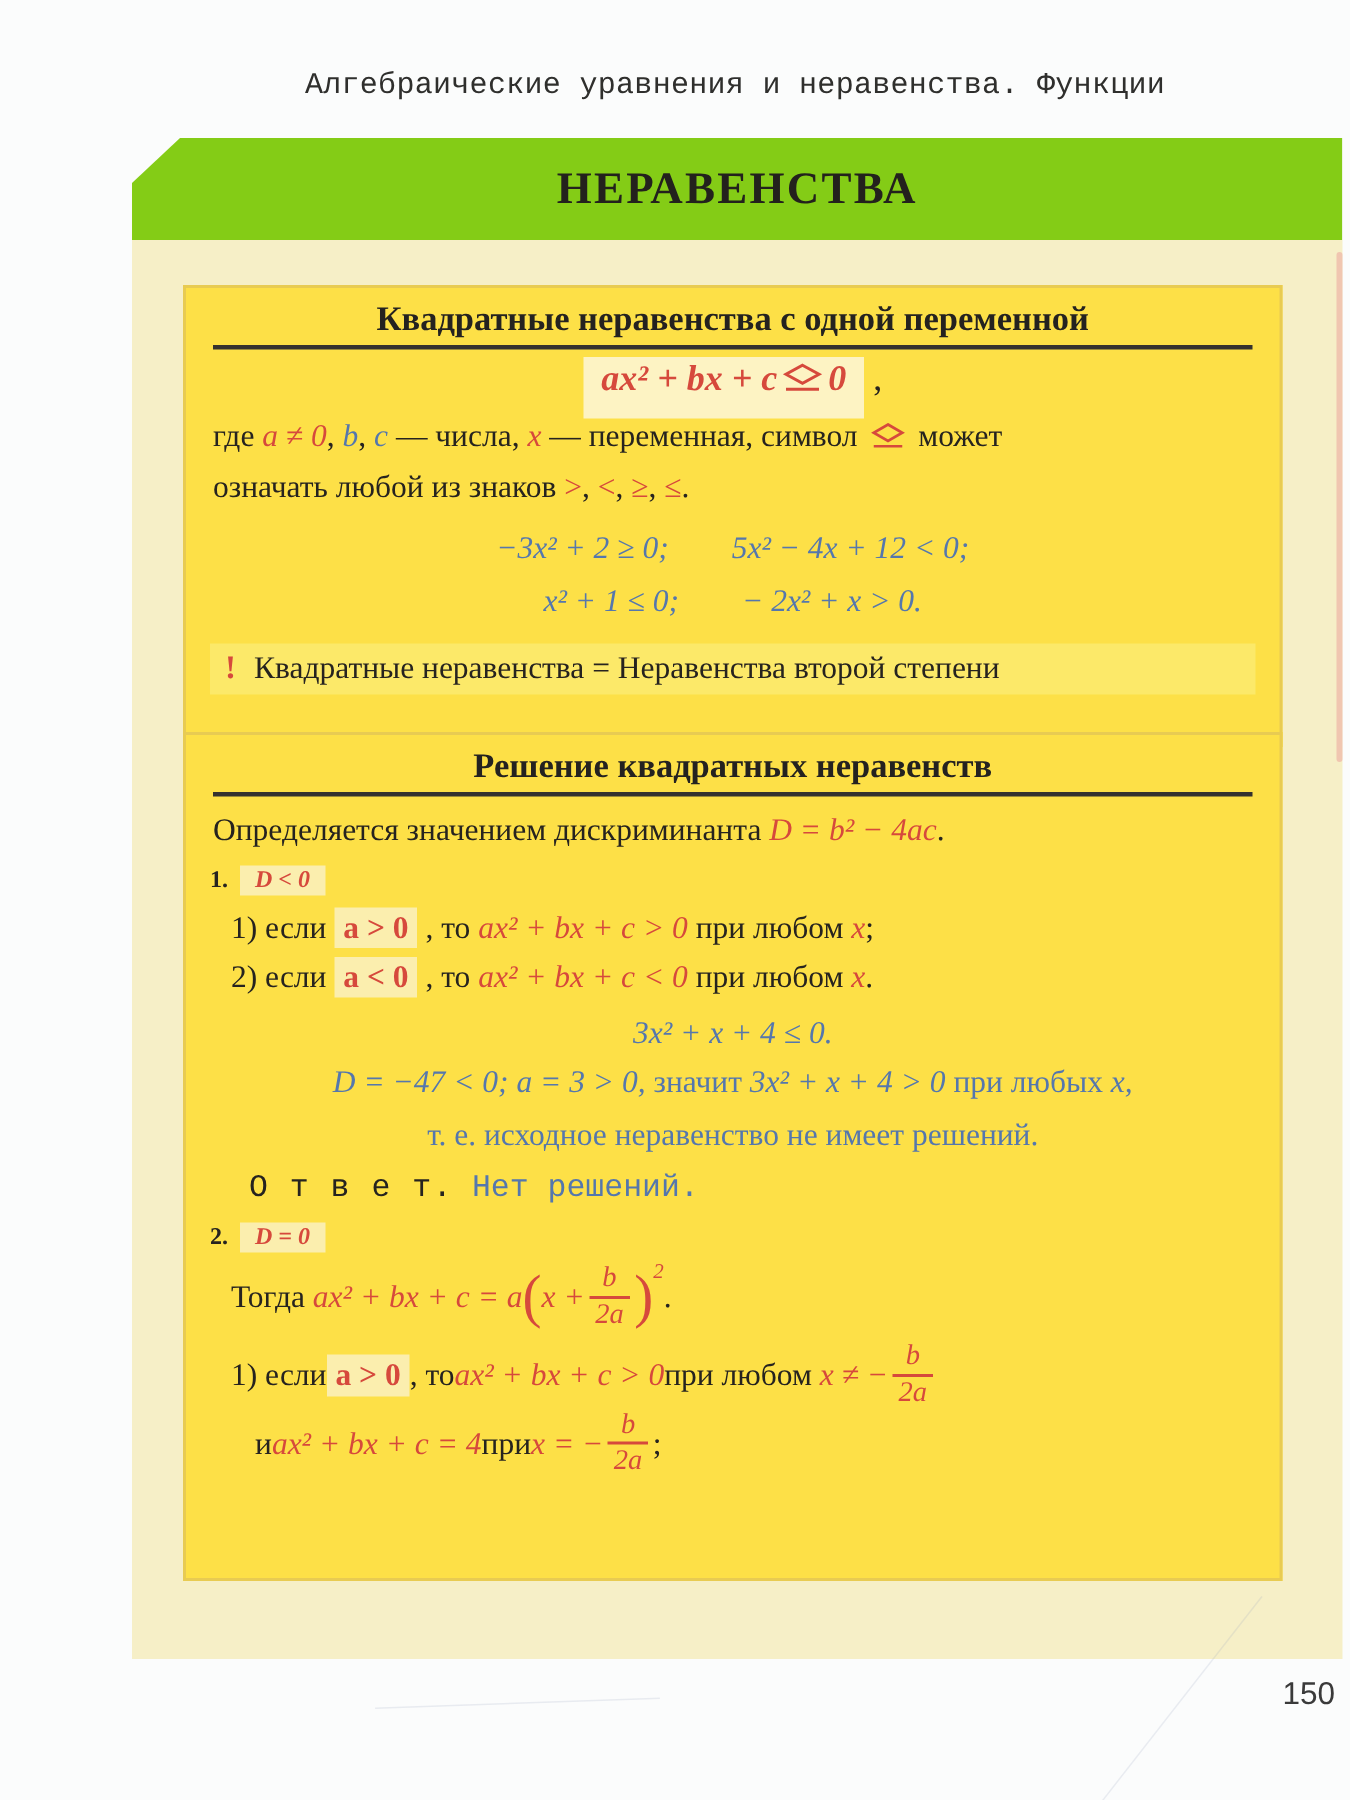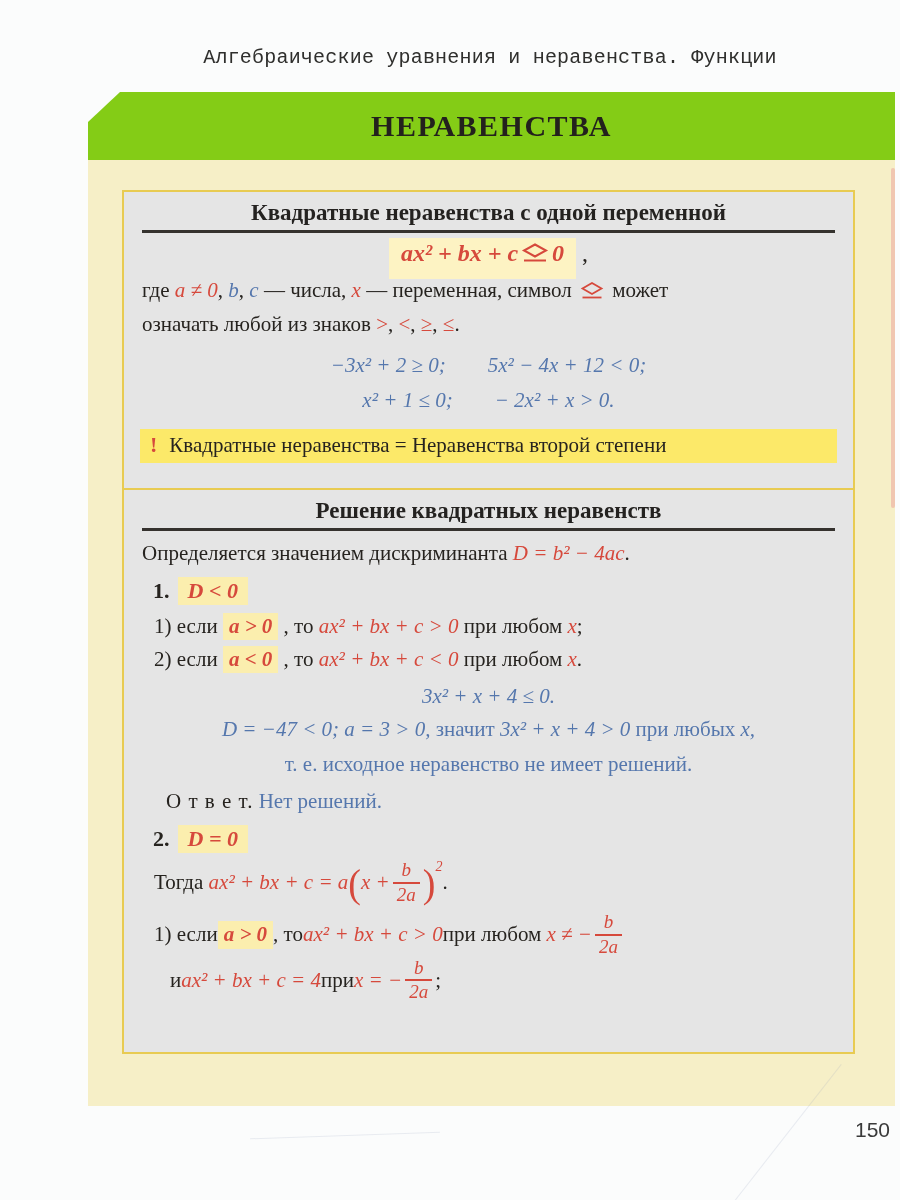--- a/index.html
+++ b/index.html
@@ -12,21 +12,21 @@
   .banner{position:absolute;top:92px;left:88px;width:807px;height:68px;background:#84cc16;
     clip-path:polygon(32px 0,100% 0,100% 100%,0 100%,0 30px);}
   .banner h1{margin:0;line-height:68px;text-align:center;font-size:30px;font-weight:bold;
     letter-spacing:1.5px;color:#23211d;}
 
   .panel{position:absolute;top:160px;left:88px;width:807px;height:946px;background:#f6efc7;}
 
   .page-edge{position:absolute;top:168px;left:891px;width:4px;height:340px;
     background:rgba(233,148,148,.45);border-radius:2px;}
 
-  .card{position:absolute;left:122px;width:733px;background:#e5e5e5;border:2px solid #e8cb52;
+  .card{position:absolute;left:122px;width:733px;background:#fde047;border:2px solid #e8cb52;
     box-sizing:border-box;padding:4px 16px 0;overflow:hidden;}
   .card1{top:190px;height:308px;}
   .card2{top:488px;height:566px;}
 
   .card h2{margin:4px 0 0;text-align:center;font-size:23px;font-weight:bold;color:#242220;}
   .rule{border:0;border-top:3.5px solid #35322e;margin:4px 2px 0;}
 
   .red{color:#d6493c;} .blue{color:#5577ad;} .it{font-style:italic;}
 
   .formula-line{text-align:center;margin:7px 0 0;font-size:24px;}
@@ -36,29 +36,29 @@
   .where{font-size:21px;line-height:1.5;margin:6px 2px 0;}
 
   .examples{text-align:center;font-size:21px;line-height:1.65;margin:8px 0 0;}
   .examples .gap{display:inline-block;width:42px;}
 
   .note{display:flex;align-items:baseline;gap:12px;background:#fce969;margin:12px 0 0;
         padding:3px 10px 5px;font-size:21px;}
   .note .bang{color:#d6493c;font-weight:bold;font-size:22px;}
 
   .intro{font-size:21px;margin:10px 2px 0;}
-  .case-head{font-size:22px;font-weight:bold;margin:12px 13px 0;}
+  .case-head{font-size:16px;font-weight:bold;margin:12px 0 0;}
   .cond-hl{background:#fbeeae;color:#d6493c;font-style:italic;padding:1px 10px 2px;margin-left:8px;}
-  .inline-hl{background:#fbeeae;color:#d6493c;font-style:italic;font-weight:bold;padding:1px 6px 2px;}
+  .inline-hl{background:#fbeeae;color:#d6493c;font-weight:bold;padding:1px 6px 2px;}
 
   .item{font-size:21px;margin:10px 0 0 14px;}
   .item2{margin-top:8px;}
   .centered-ex{text-align:center;font-size:21px;margin:12px 0 0;}
   .sol{ text-align:center;font-size:21px;line-height:1.38;margin:6px 0 0;}
-  .answer{font-size:21px;margin:10px 0 0 26px;}
+  .answer{font-size:21px;margin:10px 0 0 26px;font-family:Liberation Mono, monospace;}
   .answer .lbl{letter-spacing:1px;}
 
   .flexline{display:flex;align-items:center;font-size:21px;}
   .togda{margin:8px 0 0 14px;}
   .fitem{margin:6px 0 0 14px;}
   .fitem-last{margin:0 0 0 30px;}
   .mathred{color:#d6493c;font-style:italic;}
   .paren{font-size:38px;font-weight:200;font-style:normal;line-height:.9;transform:scaleY(1.05);
          display:inline-block;color:#d6493c;}
   .paren-sup{font-size:14px;color:#d6493c;transform:translateY(-16px);display:inline-block;font-style:italic;}

